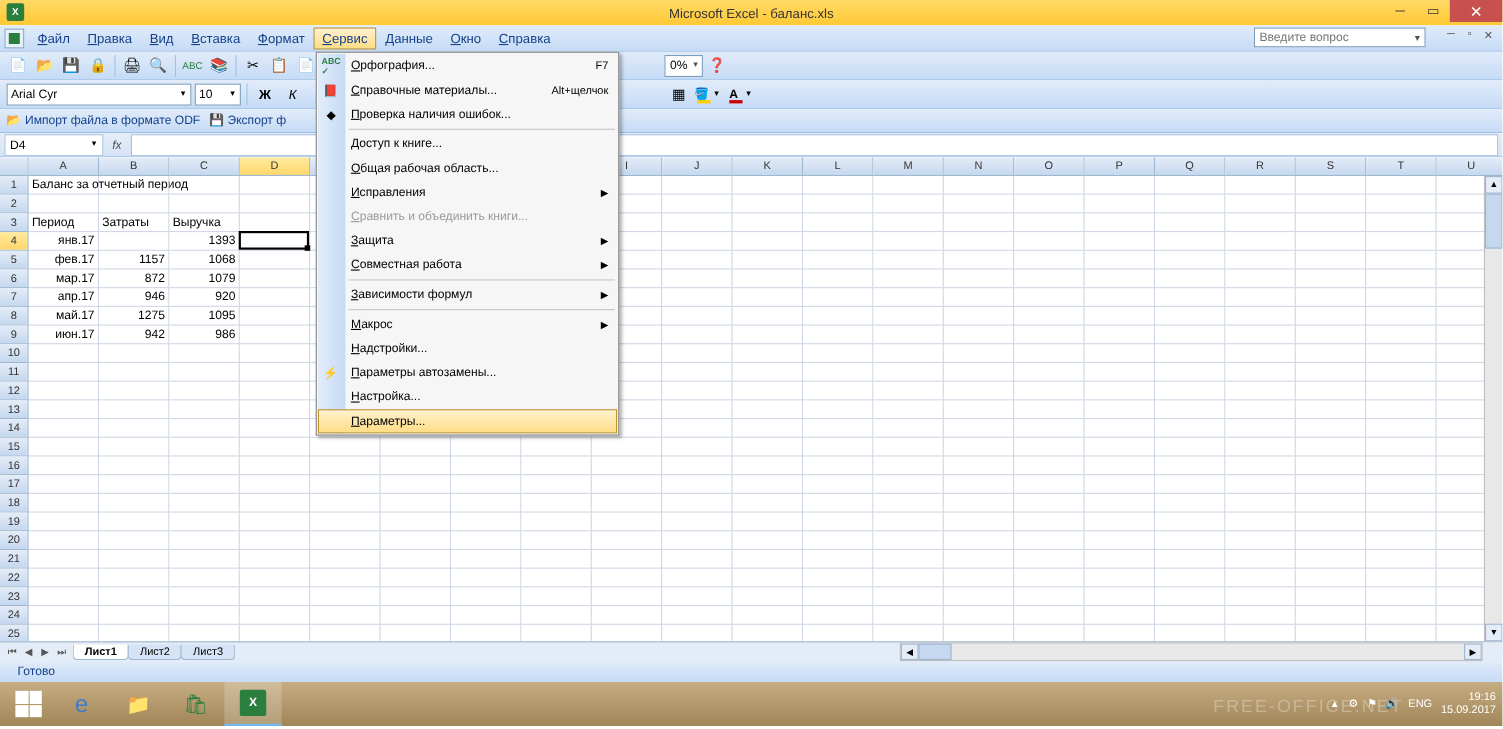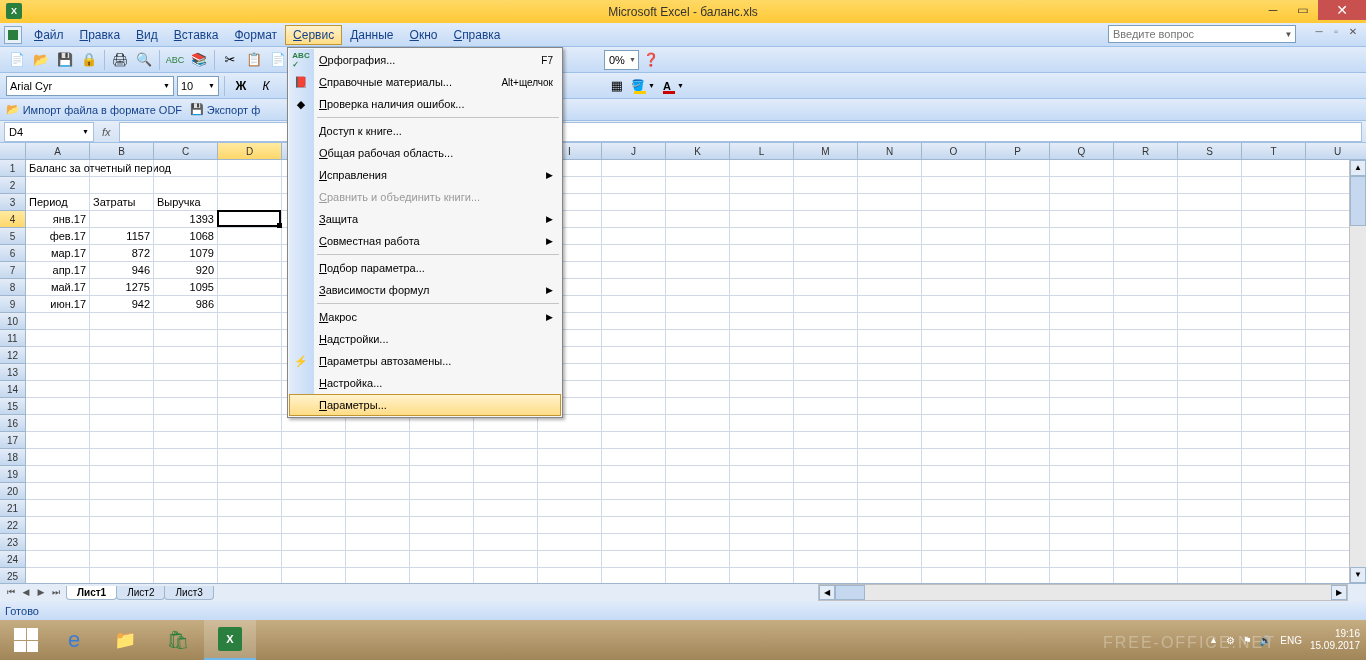--- a/index.html
+++ b/index.html
@@ -13,21 +13,21 @@
 .win-btn.close { background: #c8504f; color: #fff; width: 48px; font-size: 14px;}
 .titlebar .excel-icon { position: absolute; left: 6px; top: 3px; width: 16px; height: 16px; background: #2a7e3e; border-radius: 2px; display:flex; align-items:center; justify-content:center; color:#fff; font-size:9px; font-weight:bold;}
 
 
 .menubar { height: 24px; background: linear-gradient(#e2ecfa, #c5dbf6); display: flex; align-items: center; padding-left: 4px; border-bottom: 1px solid #9ebfe6; position:relative;}
 .menubar .doc-icon { width:18px; height:18px; margin-right:4px; background:#e8f0f8; border:1px solid #8aa8c8; display:flex; align-items:center; justify-content:center;}
 .menubar .doc-icon span { width:10px;height:10px;background:#2a7e3e;display:block;}
 .menu-item { padding: 3px 8px; font-size: 12px; color: #15428b; cursor: default; }
 .menu-item u { text-decoration: underline; }
 .menu-item.active { background: linear-gradient(#fff2cd,#ffdd87); border:1px solid #c2952e; padding:2px 7px;}
-.menubar .question-box { position:absolute; right:70px; top:2px; width:188px; height:18px; background:#fff; border:1px solid #7b9ebd; display:flex; align-items:center;}
+.menubar .question-box { position:absolute; right:70px; top:2px; width:156px; height:18px; background:#fff; border:1px solid #7b9ebd; display:flex; align-items:center;}
 .menubar .question-box input { border:none; width:100%; font-size:11px; padding:0 4px; color:#999; outline:none;}
 .menubar .question-box .dd { width:14px; text-align:center; color:#555; font-size:8px;}
 .menubar .mdi-btns { position:absolute; right:6px; top:3px; display:flex; gap:3px;}
 .menubar .mdi-btns span { font-size:10px; color:#555; width:14px; text-align:center;}
 
 
 .toolbar { height: 26px; background: linear-gradient(#e2ecfa,#c5dbf6); display: flex; align-items: center; padding-left: 6px; gap: 2px; border-bottom:1px solid #9ebfe6;}
 .tbtn { width: 22px; height: 22px; display: flex; align-items: center; justify-content: center; font-size: 13px; border-radius:2px;}
 .tsep { width:1px; height:20px; background:#a8c0e0; margin:0 2px;}
 .toolbar .combo { height:20px; background:#fff; border:1px solid #7b9ebd; display:flex; align-items:center; padding:0 2px 0 4px; font-size:11px;}
@@ -88,21 +88,21 @@
 .tab-nav { display:flex; padding:0 4px; gap:1px;}
 .tab-nav span { font-size:9px; color:#555; width:14px; text-align:center;}
 .tab { padding:1px 10px; font-size:10px; background:#d5e3f4; border:1px solid #9eb6ce; border-top:none; border-radius:0 0 4px 4px; margin-left:-1px;}
 .tab.active { background:#fff; font-weight:bold;}
 .hscroll { position:absolute; right:18px; top:0; height:17px; width:530px; background:#e8e8e8; border:1px solid #c0c0c0; display:flex;}
 .hscroll .thumb{ width:30px; background:#c5d8ef; border:1px solid #9eb6ce; height:100%;}
 .hscroll .arr{ width:16px; background:#e4ecf7; border:1px solid #9eb6ce; text-align:center; font-size:8px; line-height:14px;}
 .vscroll-corner { position:absolute; right:0; top:0; width:18px; height:17px; background:#e4ecf7;}
 
 
-.statusbar { height:19px; background: linear-gradient(#e2ecfa,#c5dbf6); display:flex; align-items:center; padding:0 5px; font-size:11px; color:#15428b;}
+.statusbar { height:19px; background: linear-gradient(#e2ecfa,#c5dbf6); display:flex; align-items:center; padding:0 16px; font-size:11px; color:#15428b;}
 
 
 .taskbar { height:40px; background: linear-gradient(rgba(188,158,108,0.85),rgba(150,120,70,0.9)); display:flex; align-items:center; padding:0 4px; position:relative;}
 .start-btn { width:44px; height:40px; display:flex; align-items:center; justify-content:center;}
 .start-btn .win { width:24px; height:24px; display:grid; grid-template-columns:1fr 1fr; grid-template-rows:1fr 1fr; gap:1px;}
 .start-btn .win span{ background:#fff;}
 .task-app { width:52px; height:40px; display:flex; align-items:center; justify-content:center; position:relative;}
 .task-app.active { background:rgba(255,255,255,0.2); border-bottom:2px solid #6fb8f0;}
 .tray { position:absolute; right:6px; top:0; height:40px; display:flex; align-items:center; gap:8px; color:#fff; font-size:10px;}
 .tray .clock { text-align:right; line-height:12px;}
@@ -897,23 +897,20 @@
       <div class="menu-row">
         <span><u>З</u>ащита</span>
         <span class="arrow">▶</span>
       </div>
       <div class="menu-row">
         <span><u>С</u>овместная работа</span>
         <span class="arrow">▶</span>
       </div>
       <div class="menu-sep"></div>
       <div class="menu-row">
-        <span><u>П</u>одбор параметра...</span>
-      </div>
-      <div class="menu-row">
         <span><u>З</u>ависимости формул</span>
         <span class="arrow">▶</span>
       </div>
       <div class="menu-sep"></div>
       <div class="menu-row">
         <span><u>М</u>акрос</span>
         <span class="arrow">▶</span>
       </div>
       <div class="menu-row">
         <span><u>Н</u>адстройки...</span>

